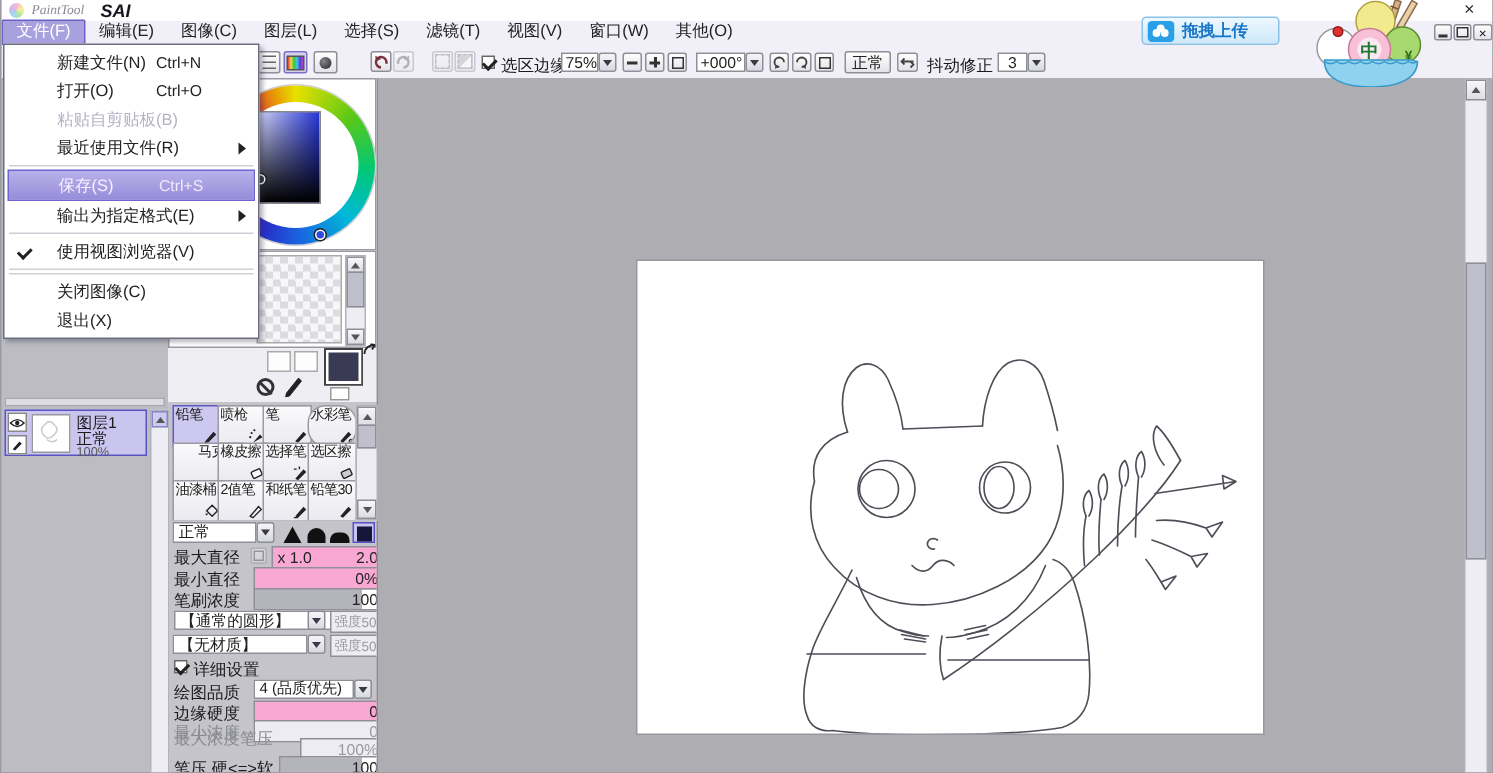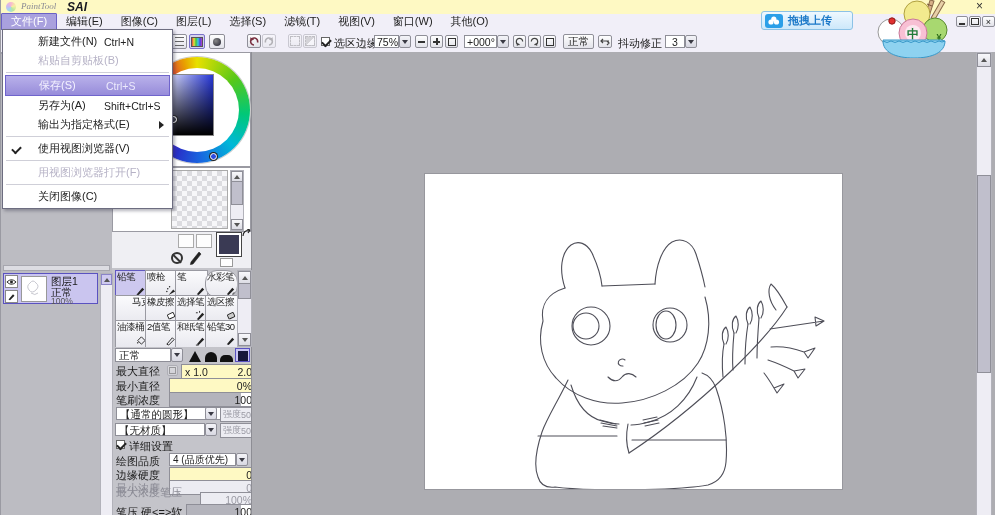--- a/index.html
+++ b/index.html
@@ -12,42 +12,42 @@
        background:linear-gradient(#fefefe,#e3e3ea);display:flex;align-items:center;justify-content:center;}
   .btn.pressed{background:#d6d2ee;border-color:#7a72c8;}
   .btn.disabled{opacity:.40;}
   .inset{position:absolute;box-sizing:border-box;border:1px solid #8f8f98;background:#fff;}
   .ddbtn{position:absolute;box-sizing:border-box;border:1px solid #8f8f98;border-radius:2px;
        background:linear-gradient(#f4f4f8,#d8d8e2);display:flex;align-items:center;justify-content:center;}
   .tri-down{width:0;height:0;border-left:3px solid transparent;border-right:3px solid transparent;border-top:4px solid #3a3a44;}
   .tri-right{width:0;height:0;border-top:4px solid transparent;border-bottom:4px solid transparent;border-left:5px solid #222;}
   .check{width:7px;height:4px;border-left:2px solid #222;border-bottom:2px solid #222;transform:rotate(-45deg);}
   
-  .titlebar{position:absolute;left:0;top:0;width:995px;height:14px;background:#fef9c3;}
+  .titlebar{position:absolute;left:0;top:0;width:995px;height:14px;background:#ffffff;}
   .menubar{position:absolute;left:0;top:14px;width:995px;height:16px;background:#f1eff8;display:flex;align-items:center;border-bottom:6px solid #15803d;}
   .menubar .mitem{padding:1px 9px;height:14px;line-height:13px;color:#222;}
   .menubar .mitem.active{background:#a9a1de;border:1px solid #6b62c5;border-radius:1px;color:#fff;}
   .toolbar{position:absolute;left:0;top:30px;width:995px;height:22px;background:#f1eff8;border-bottom:2px solid #a2a2aa;}
   
   .menu{position:absolute;left:1px;top:29px;width:167px;background:#fff;border:1px solid #6d6d80;
         box-shadow:2px 2px 3px rgba(40,40,60,.35);padding:2px 1px;z-index:40;}
   .menu .item{position:relative;height:19px;display:flex;align-items:center;padding-left:34px;}
   .menu .item .sc{position:absolute;left:100px;font-size:10.5px;}
   .menu .item .mark{position:absolute;left:8px;top:7px;}
   .menu .item .arr{position:absolute;right:7px;top:6px;}
   .menu .item.disabled{color:#b6b2c6;}
   .menu .item.hl{background:linear-gradient(#b9b1ea,#978cda);border:1px solid #6f64cc;color:#f4f2ff;margin:0 1px;padding-left:33px;}
   .menu .sep{height:0;border-top:1px solid #cfcfd8;margin:2px 2px;}
   
   .tcell{position:absolute;width:30px;height:25px;border:1px solid #9a9aa2;background:linear-gradient(#fbfbfd,#e9e9ef);
          font-size:9.5px;letter-spacing:-0.5px;line-height:10px;padding:1px 0 0 1px;overflow:hidden;}
   .tcell.sel{background:#cdc8ef;border:1px solid #6058c0;}
   .tglyph{position:absolute;right:1px;bottom:1px;}
   
-  .val{position:absolute;border:1px solid #8f8f98;background:#fef9c3;font-size:10.5px;
+  .val{position:absolute;border:1px solid #8f8f98;background:#f9a8d4;font-size:10.5px;
        display:flex;align-items:center;justify-content:flex-end;padding:0 3px;height:13px;}
   .val.gray{color:#9a9aa4;background:#eef;background:#ececf2;}
   .scroll-track{position:absolute;background:#eeedf4;border:1px solid #b2b2ba;}
   .scroll-thumb{position:absolute;background:#c0bfcc;border:1px solid #8f8f98;}
   .sbtn{position:absolute;border:1px solid #8f8f98;background:linear-gradient(#f8f8fb,#dcdce4);display:flex;align-items:center;justify-content:center;}
   .tri-up-s{width:0;height:0;border-left:3px solid transparent;border-right:3px solid transparent;border-bottom:4px solid #555;}
   .tri-dn-s{width:0;height:0;border-left:3px solid transparent;border-right:3px solid transparent;border-top:4px solid #555;}
 </style>
 </head>
 <body>
@@ -471,44 +471,48 @@
     <div class="sbtn" style="left:100px;top:9px;width:9px;height:9px;background:#cfcaf0;border-color:#8a84c8;">
         <div class="tri-up-s"></div>
       </div>
   </div>
 
   <div class="menu">
     <div class="item">
       <span>新建文件(N)</span>
       <span class="sc">Ctrl+N</span>
     </div>
+    <div class="item">
+      <span>打开(O)</span>
+      <span class="sc">Ctrl+O</span>
+    </div>
     <div class="item disabled">
       <span>粘贴自剪贴板(B)</span>
+    </div>
+    <div class="item">
+      <span>最近使用文件(R)</span>
+      <div class="arr tri-right"></div>
     </div>
     <div class="sep"></div>
     <div class="item hl">
       <span>保存(S)</span>
       <span class="sc" style="color:#eceafc;">Ctrl+S</span>
     </div>
     <div class="item">
-      <span>另存为(A)</span>
-      <span class="sc">Shift+Ctrl+S</span>
-    </div>
-    <div class="item">
       <span>输出为指定格式(E)</span>
       <div class="arr tri-right"></div>
     </div>
     <div class="sep"></div>
     <div class="item">
       <div class="mark check"></div>
       <span>使用视图浏览器(V)</span>
     </div>
     <div class="sep"></div>
-    <div class="item disabled">
-      <span>用视图浏览器打开(F)</span>
-    </div>
     <div class="sep"></div>
     <div class="item">
       <span>关闭图像(C)</span>
     </div>
+    <div class="item">
+      <span>退出(X)</span>
+    </div>
   </div>
 
 </div>
 
 </body></html>

